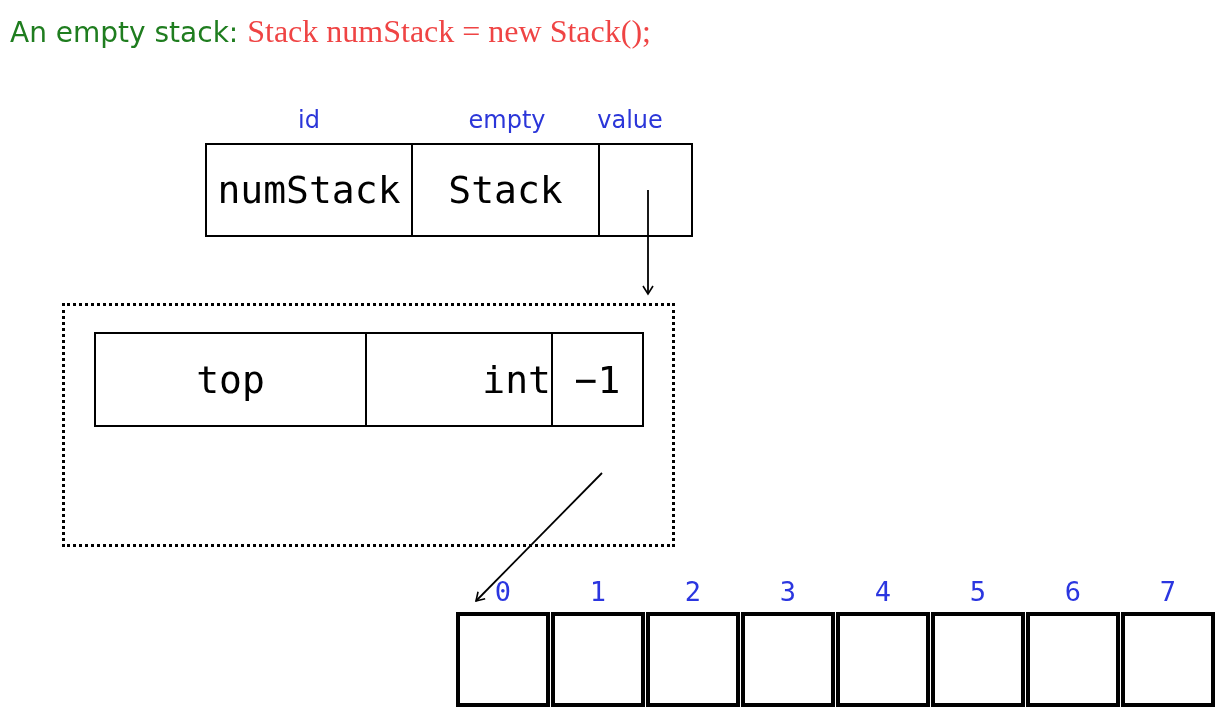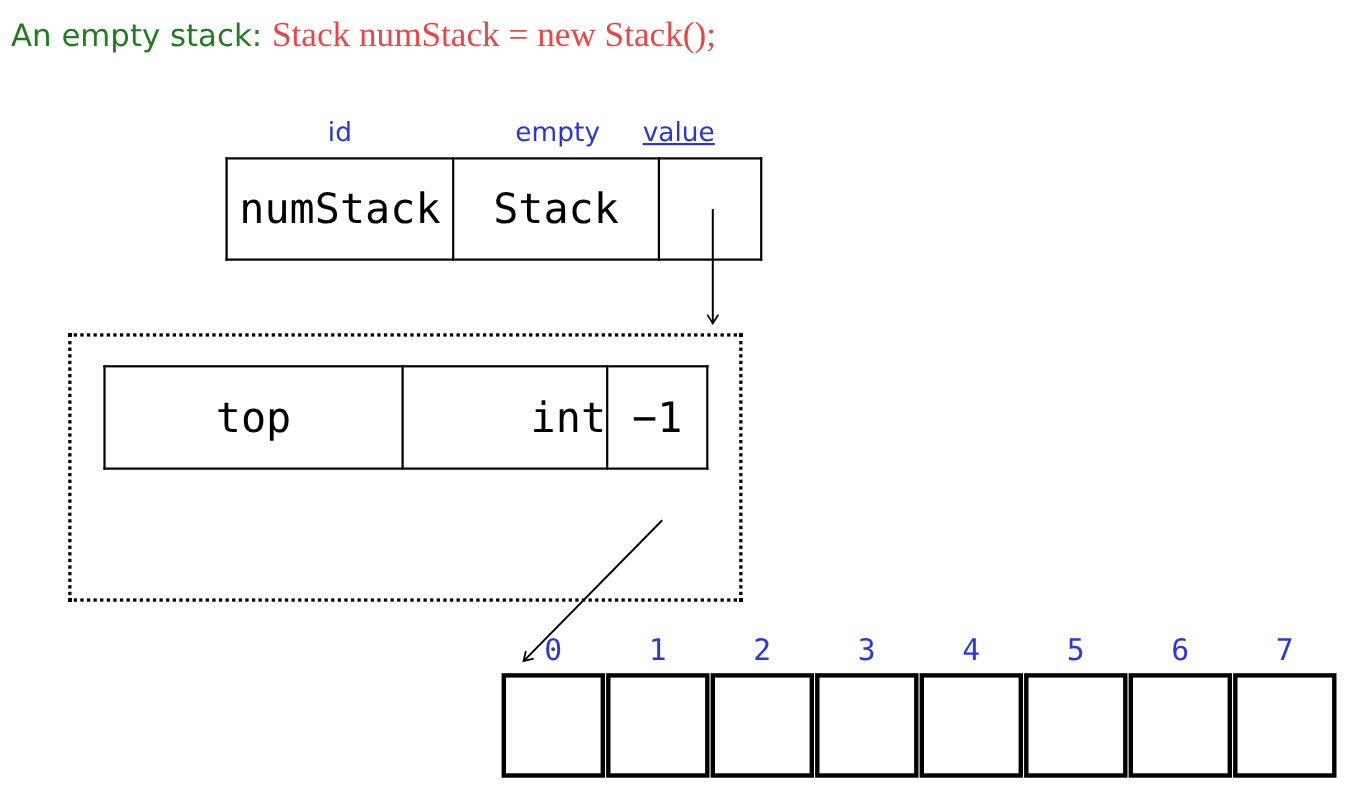--- a/index.html
+++ b/index.html
@@ -40,21 +40,21 @@
     position: absolute;
     top: 106px;
     width: 120px;
     text-align: center;
     font-size: 24px;
     color: #2b36d9;
     font-family: "DejaVu Sans", "Liberation Sans", sans-serif;
   }
   #hdr-id    { left: 249px; }
   #hdr-type  { left: 447px; }
-  #hdr-value { left: 557px; text-decoration: underline; }
+  #hdr-value { left: 570px; }
 
   
   table.vartable {
     border-collapse: collapse;
     position: absolute;
     table-layout: fixed;
   }
   table.vartable td {
     border: 2px solid #000000;
     text-align: center;

